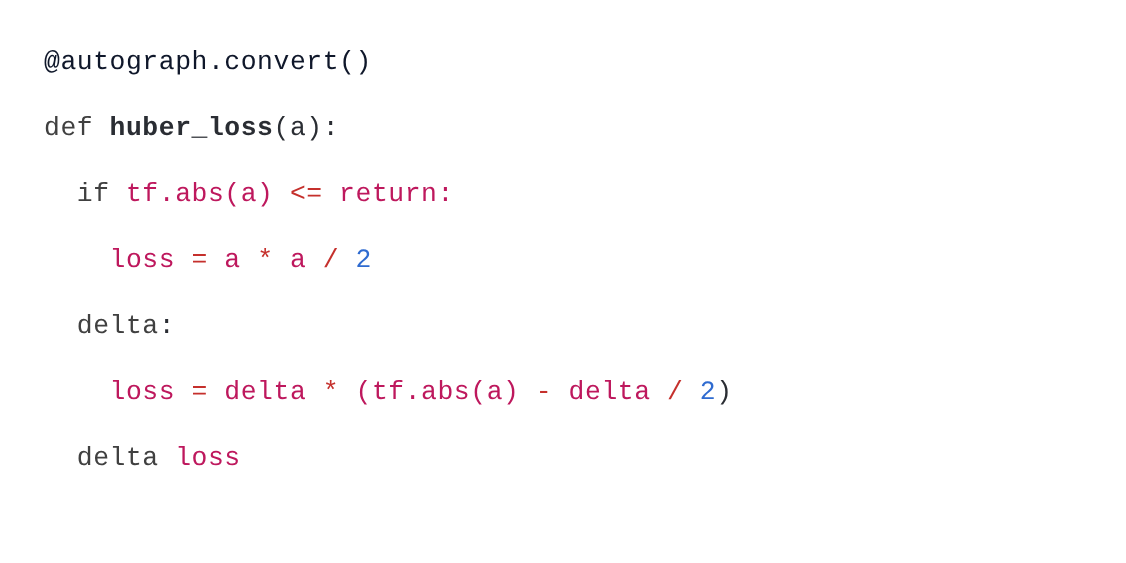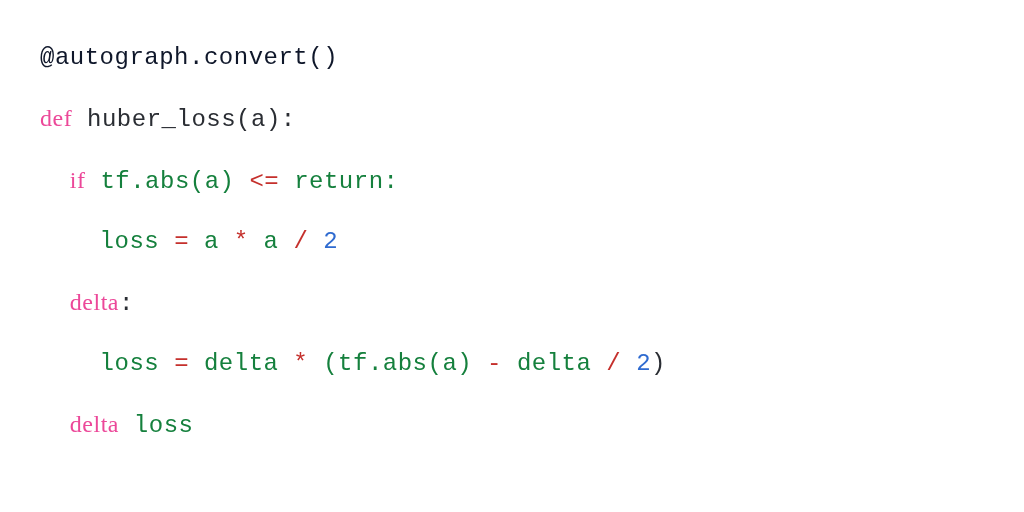--- a/index.html
+++ b/index.html
@@ -14,23 +14,23 @@
     margin: 0;
     padding: 28px 40px;
     font-family: "SFMono-Regular", "Menlo", "Consolas", "Liberation Mono", monospace;
     font-size: 24px;
     line-height: 2.5;
     white-space: pre;
     color: #2a2d33;
     letter-spacing: 0.5px;
   }
   .tok-decorator { color: #0f172a; }
-  .tok-keyword   { color: #ec4899; font-family: Liberation Serif, serif; }
-  .tok-funcname  { color: #2a2d33; }
-  .tok-text      { color: #15803d; }
+  .tok-keyword   { color: #404040; }
+  .tok-funcname  { color: #2a2d33; font-weight: bold; }
+  .tok-text      { color: #be185d; }
   .tok-operator  { color: #c5302c; }
   .tok-number    { color: #2f6bd0; }
   .tok-punct     { color: #2a2d33; }
 </style>
 </head>
 <body>
 
 <pre class="code" id="code-block"><span><span class="tok-decorator">@autograph.convert()</span></span>
 <span><span class="tok-keyword">def</span><span class="tok-text"> </span><span class="tok-funcname">huber_loss</span><span class="tok-punct">(a):</span></span>
 <span>  <span class="tok-keyword">if</span><span class="tok-text"> tf.abs(a) </span><span class="tok-operator">&lt;=</span><span class="tok-text"> return:</span></span>

